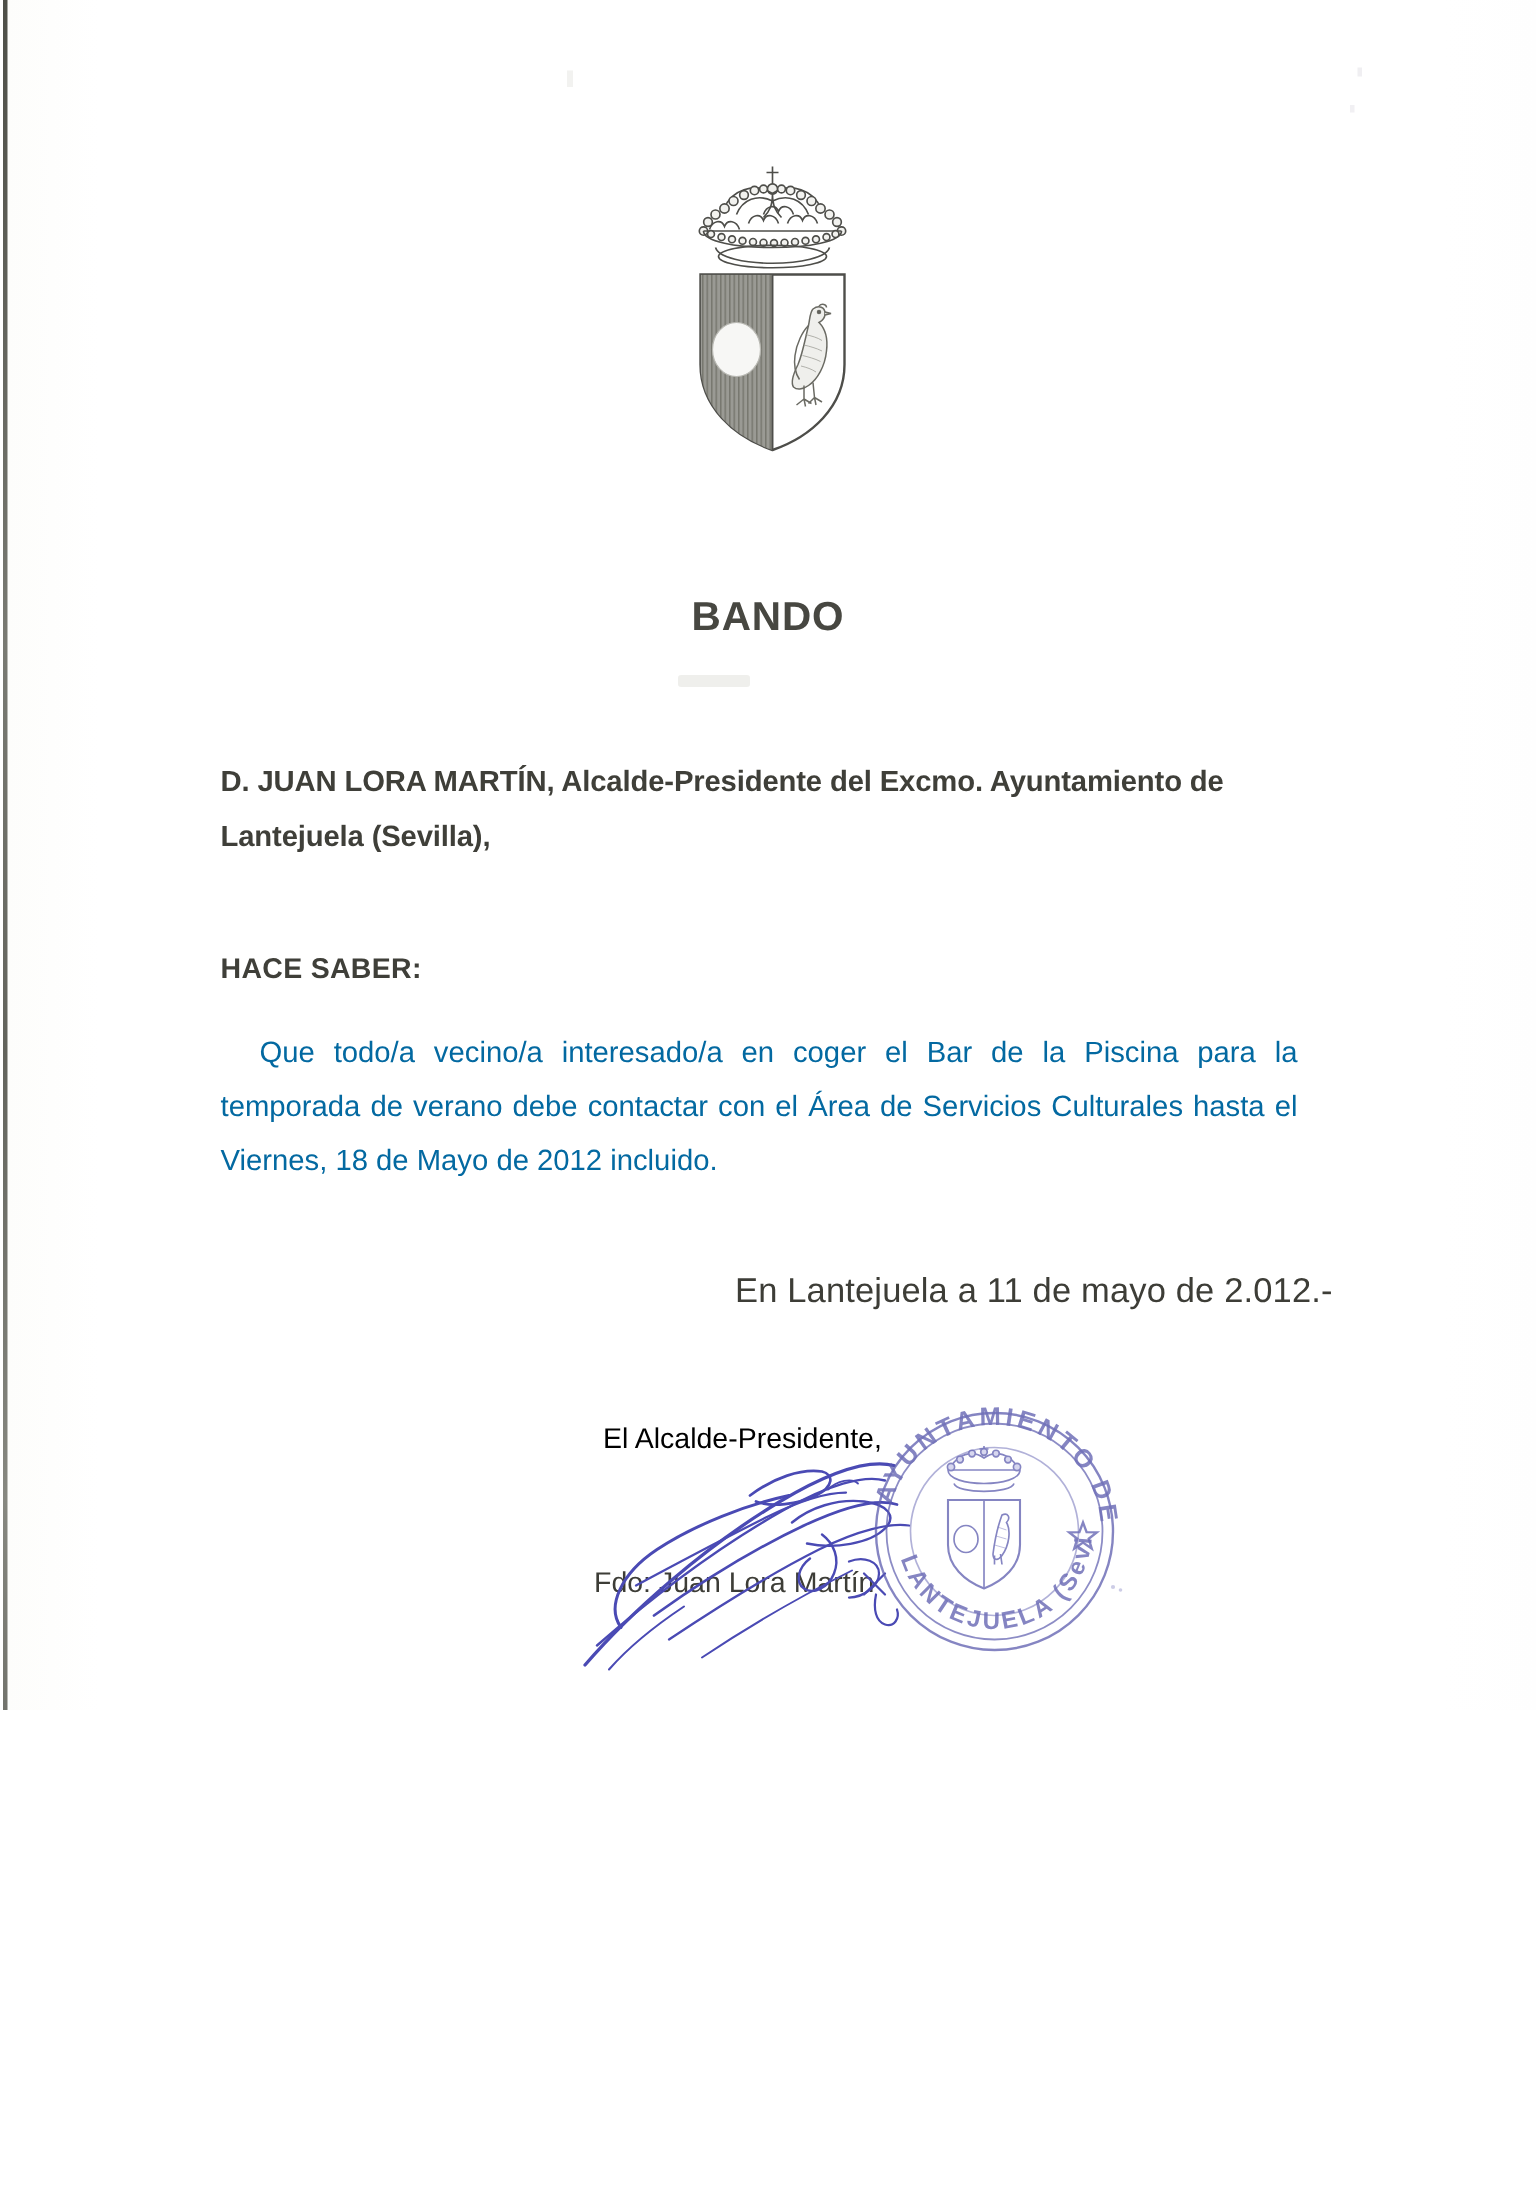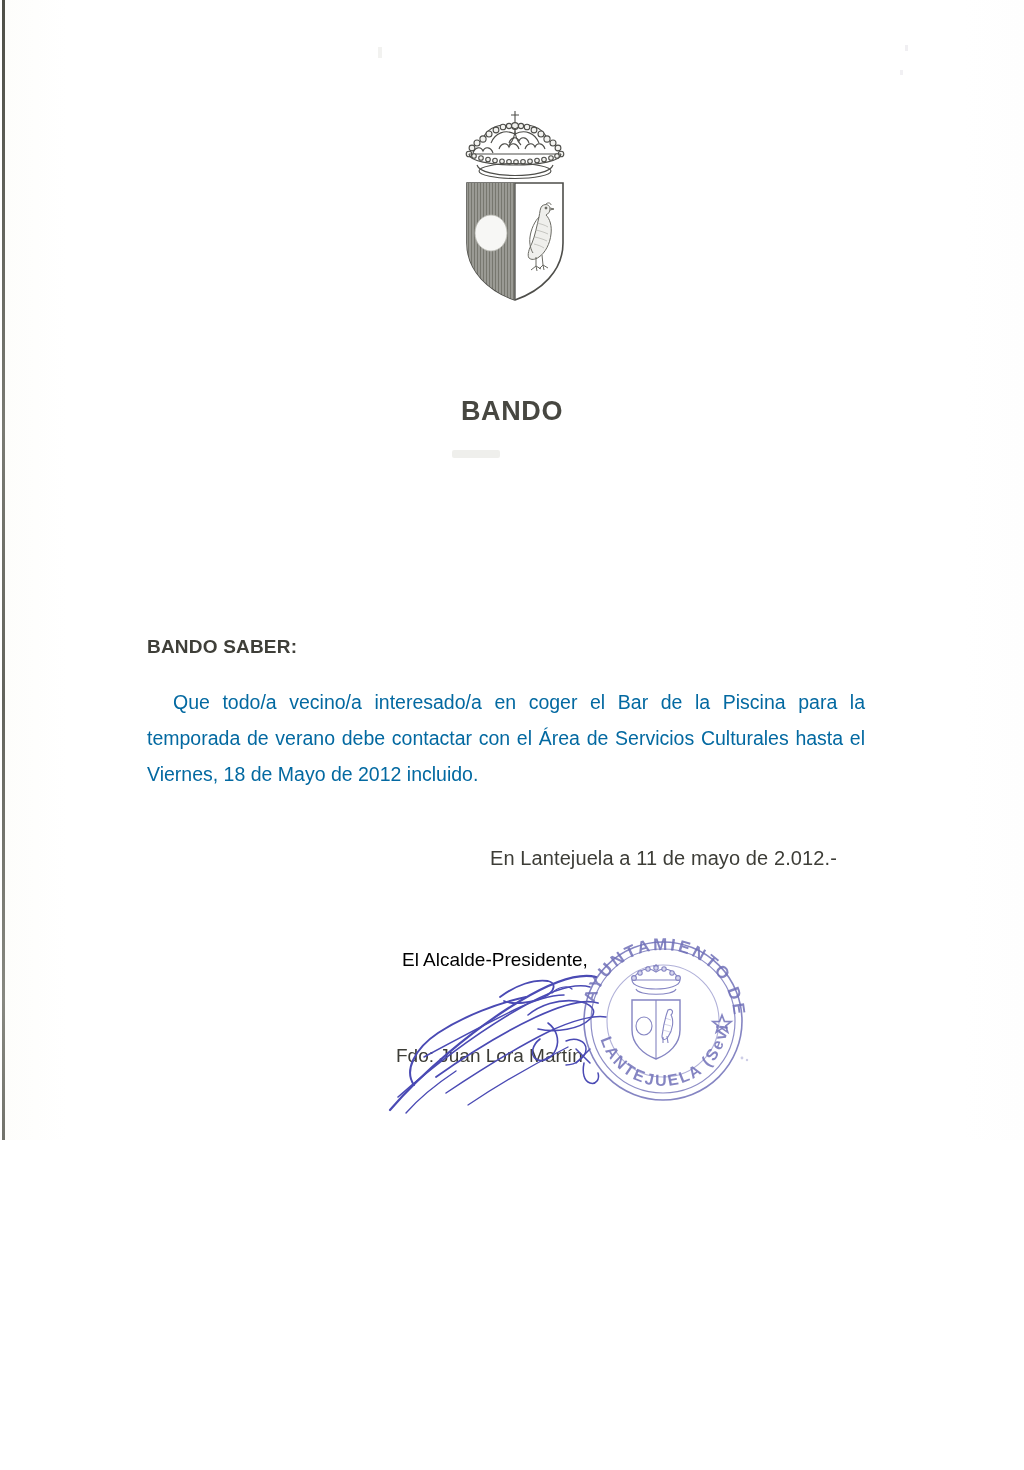--- a/index.html
+++ b/index.html
@@ -109,21 +109,21 @@
     width: 718px;
     font-size: 19.5px;
     line-height: 36px;
     color: #0369a1;
     text-align: justify;
     text-indent: 26px;
   }
   .place-date {
     position: absolute;
     left: 490px; top: 847px;
-    font-size: 20px;
+    font-size: 23px;
     color: #3d3d37;
     letter-spacing: .1px;
   }
   .sign-role {
     position: absolute;
     left: 402px; top: 949px;
     font-size: 19px;
     color: #000000;
   }
   .sign-name {
@@ -299,22 +299,23 @@
             <path d="M87,141 C91,142 94,143 97,145"></path>
           </g>
         </g>
       </g>
     </svg>
   </div>
 
   <div class="doc-title">BANDO</div>
   <div class="title-smudge"></div>
 
-
-  <div class="hace-saber">BANDO SABER:</div>
+  <div class="intro">D. JUAN LORA MARTÍN, Alcalde-Presidente del Excmo. Ayuntamiento de Lantejuela (Sevilla),</div>
+
+  <div class="hace-saber">HACE SABER:</div>
 
   <div class="body-par">Que todo/a vecino/a interesado/a en coger el Bar de la Piscina para la temporada de verano debe contactar con el Área de Servicios Culturales hasta el Viernes, 18 de Mayo de 2012 incluido.</div>
 
   <div class="place-date">En Lantejuela a 11  de mayo de 2.012.-</div>
 
   <div class="sign-role">El Alcalde-Presidente,</div>
   <div class="sign-name">Fdo: Juan Lora Martín</div>
 
   <div id="signature">
     <svg viewBox="0 0 300 170" xmlns="http://www.w3.org/2000/svg">

